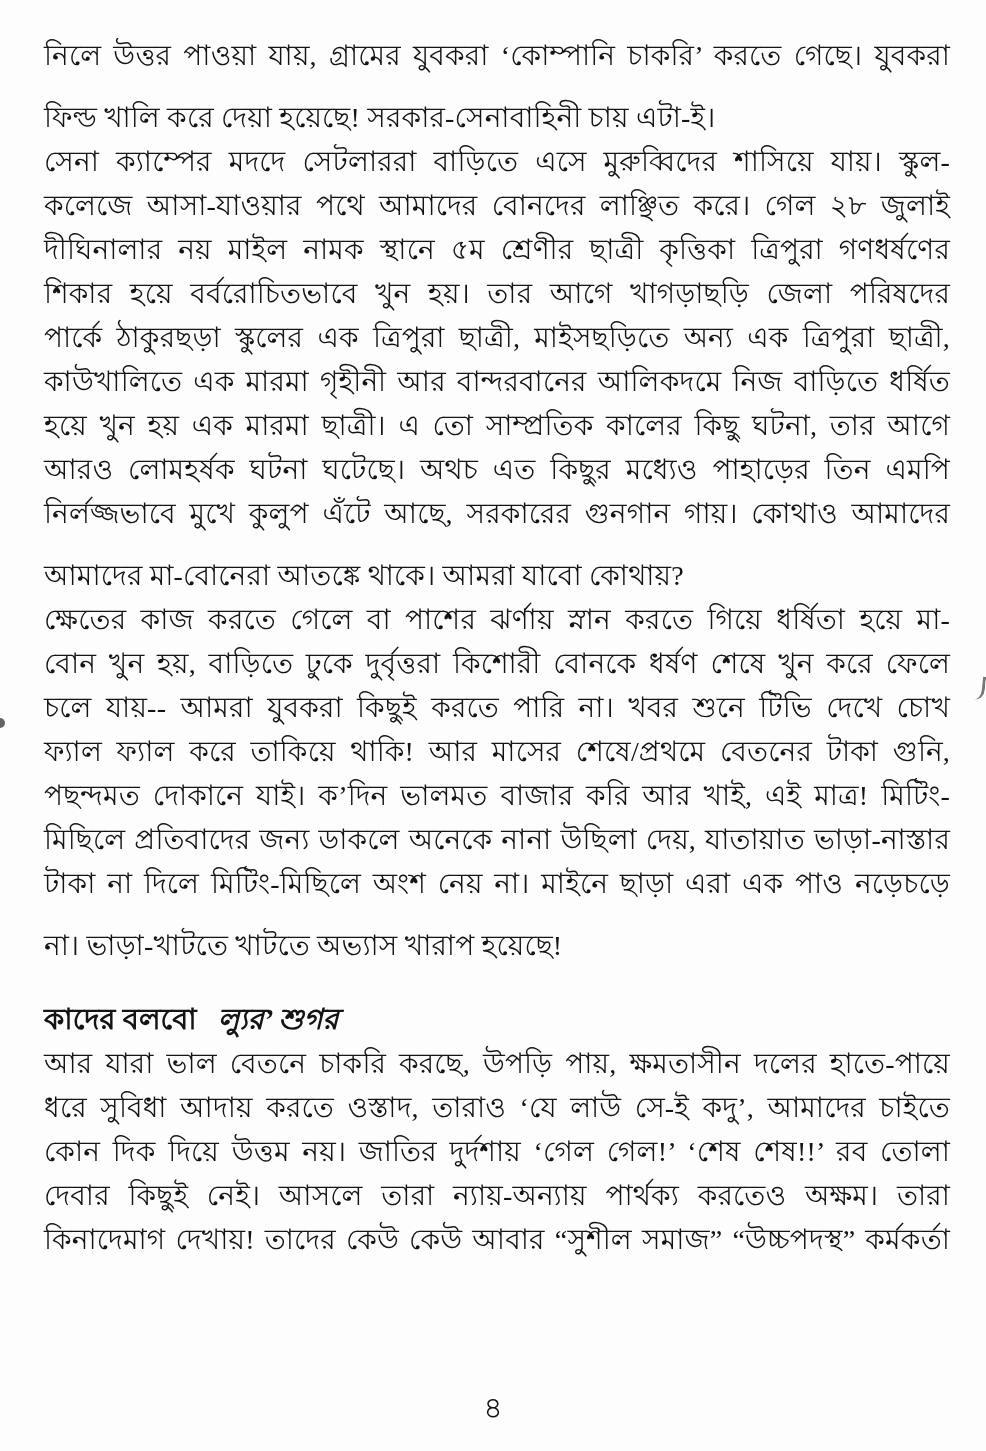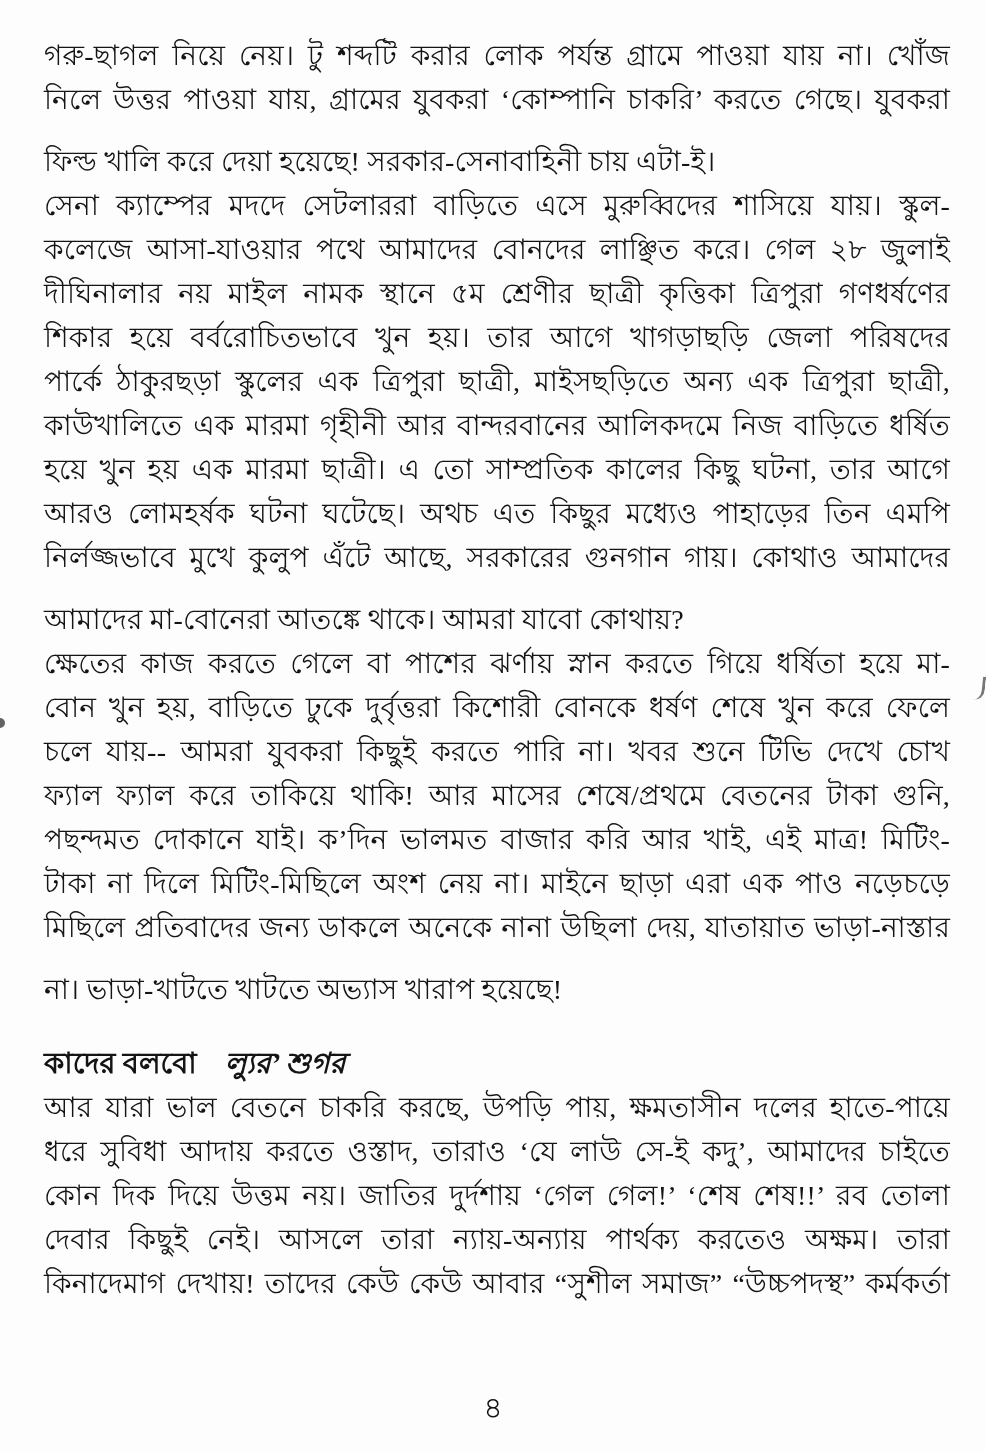--- a/index.html
+++ b/index.html
@@ -40,21 +40,21 @@
   }
   .heading {
     margin: 28px 0 0 0;
     font-size: 29px;
     font-weight: 700;
     line-height: 46px;
     text-align: left;
   }
   .heading .heading-lead {
     font-style: normal;
-    margin-right: 28px;
+    margin-right: 21px;
   }
   .heading .heading-title {
     font-style: italic;
   }
   .page-number {
     position: absolute;
     left: 0;
     right: 0;
     bottom: 16px;
     text-align: center;
@@ -85,42 +85,41 @@
     border-radius: 0 5px 5px 0;
     opacity: 0.8;
   }
 </style>
 </head>
 <body>
 
 <div class="page">
   <div class="text-column">
 
-    <p class="line">গরু-ছাগল নিয়ে নেয়। টু শব্দটি করার লোক পর্যন্ত গ্রামে পাওয়া যায় না। খোঁজ</p>
     <p class="line">নিলে উত্তর পাওয়া যায়, গ্রামের যুবকরা ‘কোম্পানি চাকরি’ করতে গেছে। যুবকরা</p>
     <p class="line short">ফিল্ড খালি করে দেয়া হয়েছে! সরকার-সেনাবাহিনী চায় এটা-ই।</p>
 
     <p class="line">সেনা ক্যাম্পের মদদে সেটলাররা বাড়িতে এসে মুরুব্বিদের শাসিয়ে যায়। স্কুল-</p>
     <p class="line">কলেজে আসা-যাওয়ার পথে আমাদের বোনদের লাঞ্ছিত করে। গেল ২৮ জুলাই</p>
     <p class="line">দীঘিনালার নয় মাইল নামক স্থানে ৫ম শ্রেণীর ছাত্রী কৃত্তিকা ত্রিপুরা গণধর্ষণের</p>
     <p class="line">শিকার হয়ে বর্বরোচিতভাবে খুন হয়। তার আগে খাগড়াছড়ি জেলা পরিষদের</p>
     <p class="line">পার্কে ঠাকুরছড়া স্কুলের এক ত্রিপুরা ছাত্রী, মাইসছড়িতে অন্য এক ত্রিপুরা ছাত্রী,</p>
     <p class="line">কাউখালিতে এক মারমা গৃহীনী আর বান্দরবানের আলিকদমে নিজ বাড়িতে ধর্ষিত</p>
     <p class="line">হয়ে খুন হয় এক মারমা ছাত্রী। এ তো সাম্প্রতিক কালের কিছু ঘটনা, তার আগে</p>
     <p class="line">আরও লোমহর্ষক ঘটনা ঘটেছে। অথচ এত কিছুর মধ্যেও পাহাড়ের তিন এমপি</p>
     <p class="line">নির্লজ্জভাবে মুখে কুলুপ এঁটে আছে, সরকারের গুনগান গায়। কোথাও আমাদের</p>
     <p class="line short">আমাদের মা-বোনেরা আতঙ্কে থাকে। আমরা যাবো কোথায়?</p>
 
     <p class="line">ক্ষেতের কাজ করতে গেলে বা পাশের ঝর্ণায় স্নান করতে গিয়ে ধর্ষিতা হয়ে মা-</p>
     <p class="line">বোন খুন হয়, বাড়িতে ঢুকে দুর্বৃত্তরা কিশোরী বোনকে ধর্ষণ শেষে খুন করে ফেলে</p>
     <p class="line">চলে যায়-- আমরা যুবকরা কিছুই করতে পারি না। খবর শুনে টিভি দেখে চোখ</p>
     <p class="line">ফ্যাল ফ্যাল করে তাকিয়ে থাকি! আর মাসের শেষে/প্রথমে বেতনের টাকা গুনি,</p>
     <p class="line">পছন্দমত দোকানে যাই। ক’দিন ভালমত বাজার করি আর খাই, এই মাত্র! মিটিং-</p>
+    <p class="line">মিছিলে প্রতিবাদের জন্য ডাকলে অনেকে নানা উছিলা দেয়, যাতায়াত ভাড়া-নাস্তার</p>
     <p class="line">টাকা না দিলে মিটিং-মিছিলে অংশ নেয় না। মাইনে ছাড়া এরা এক পাও নড়েচড়ে</p>
-    <p class="line">মিছিলে প্রতিবাদের জন্য ডাকলে অনেকে নানা উছিলা দেয়, যাতায়াত ভাড়া-নাস্তার</p>
     <p class="line short">না। ভাড়া-খাটতে খাটতে অভ্যাস খারাপ হয়েছে!</p>
 
     <h2 class="heading">
       <span class="heading-lead">কাদের বলবো</span><span class="heading-title">ল্যুর’ শুগর</span>
     </h2>
 
     <p class="line">আর যারা ভাল বেতনে চাকরি করছে, উপড়ি পায়, ক্ষমতাসীন দলের হাতে-পায়ে</p>
     <p class="line">ধরে সুবিধা আদায় করতে ওস্তাদ, তারাও ‘যে লাউ সে-ই কদু’, আমাদের চাইতে</p>
     <p class="line">কোন দিক দিয়ে উত্তম নয়। জাতির দুর্দশায় ‘গেল গেল!’ ‘শেষ শেষ!!’ রব তোলা</p>
     <p class="line">দেবার কিছুই নেই। আসলে তারা ন্যায়-অন্যায় পার্থক্য করতেও অক্ষম। তারা</p>

